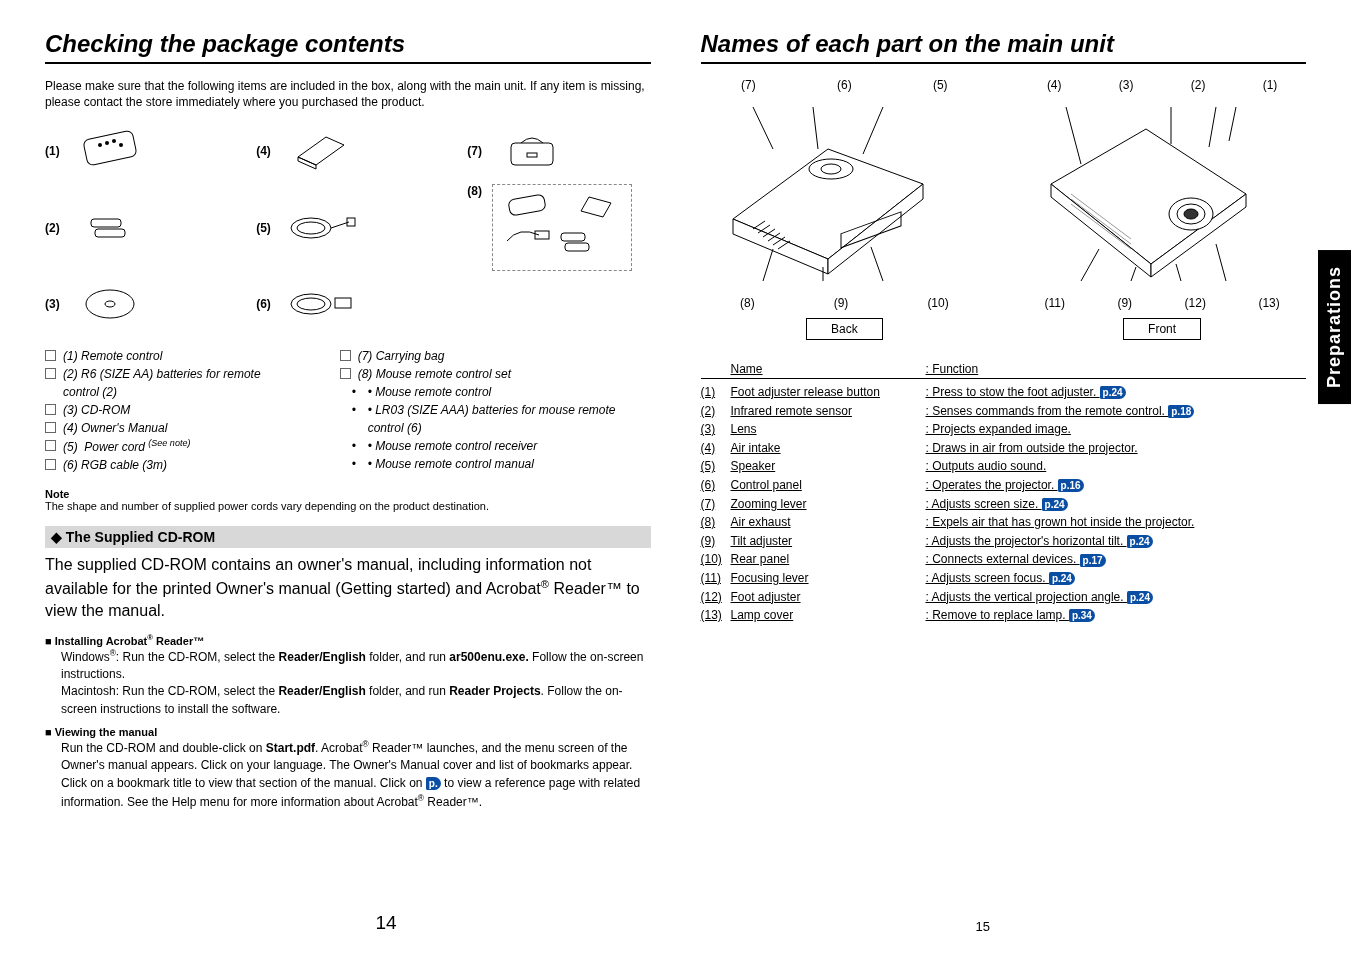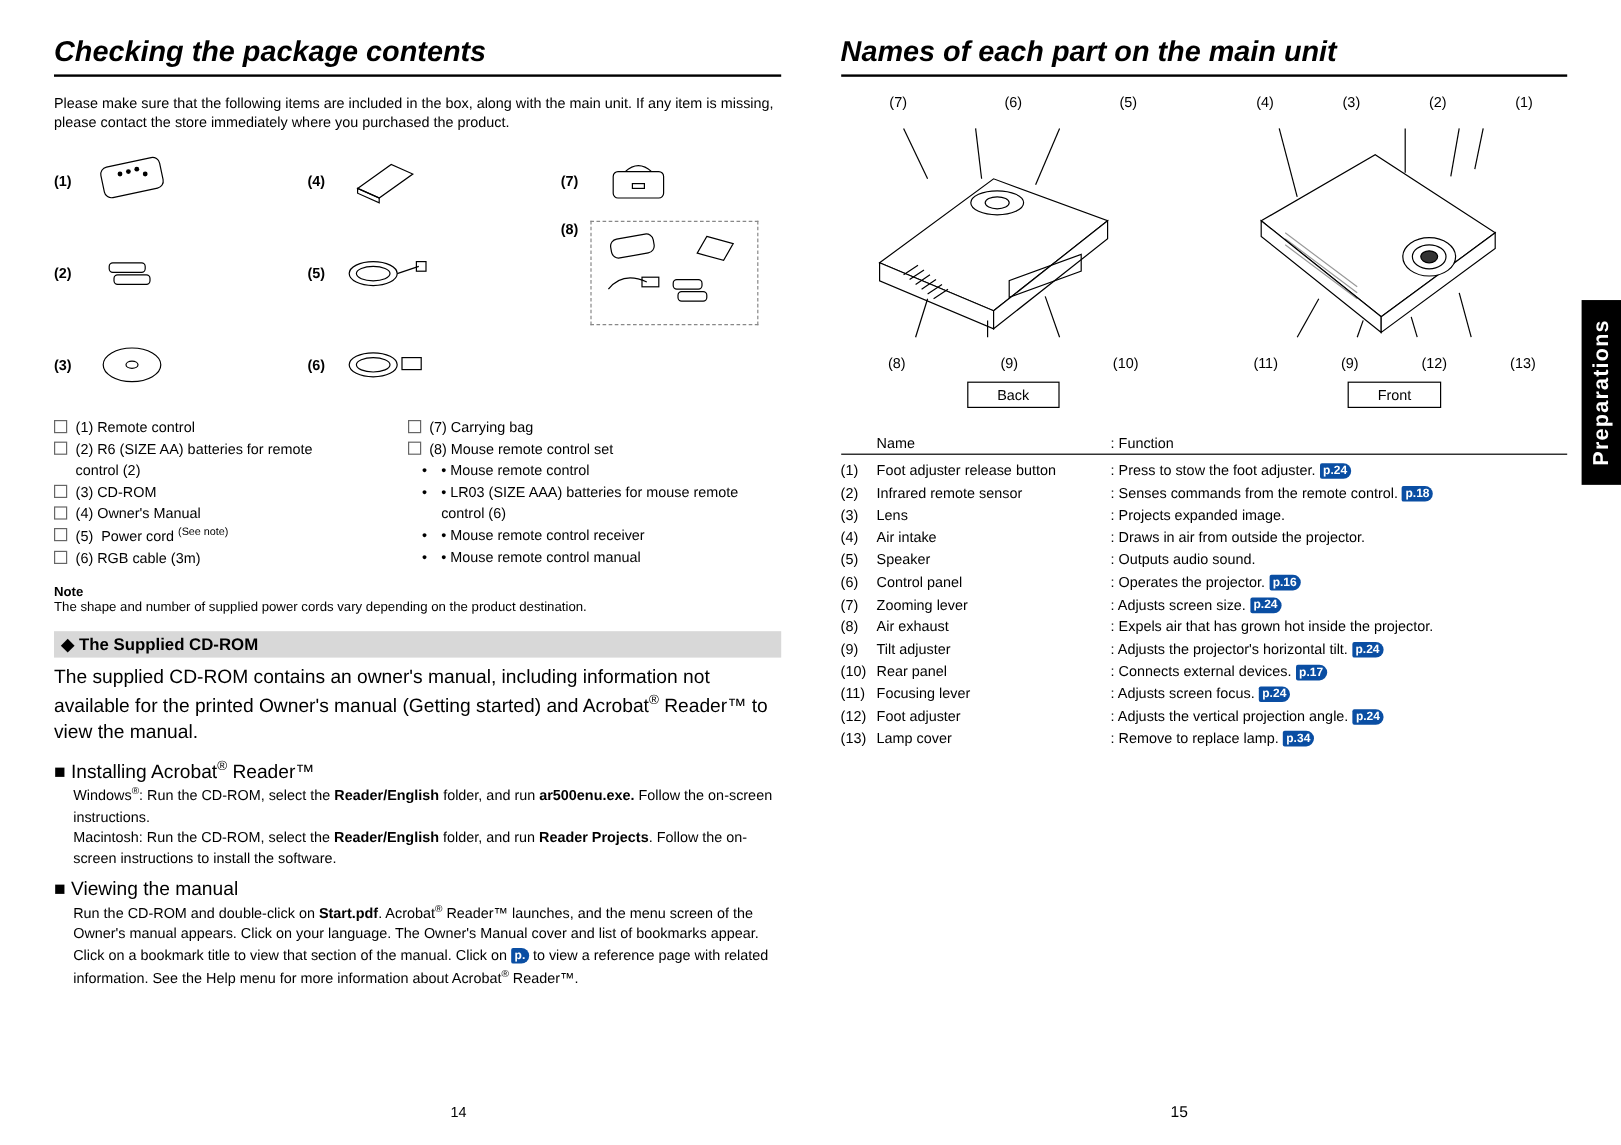--- a/index.html
+++ b/index.html
@@ -29,21 +29,21 @@
     grid-template-columns: repeat(3, 1fr);
     gap: 8px 28px;
     margin-bottom: 18px;
   }
   .item-cell { display: flex; align-items: center; gap: 10px; }
   .item-num { font-weight: bold; font-size: 12px; }
   .item-img {
     width: 80px; height: 50px;
     display: flex; align-items: center; justify-content: center;
   }
-  .checklist { display: flex; gap: 40px; margin-bottom: 14px; }
+  .checklist { display: flex; gap: 40px; margin-bottom: 14px; font-style: italic; }
   .checklist ul { list-style: none; }
   .checklist li { font-size: 12px; line-height: 1.5; position: relative; padding-left: 18px; }
   .checklist li::before {
     content: "";
     position: absolute; left: 0; top: 3px;
     width: 9px; height: 9px;
     border: 1px solid #666;
   }
   .checklist li.sub::before { border: none; content: "•"; left: 12px; top: 0; }
   .checklist li.sub { padding-left: 28px; }
@@ -51,24 +51,24 @@
   .note-body { font-size: 11px; margin-bottom: 14px; }
   .section-bar {
     background: #d8d8d8;
     font-weight: bold;
     font-size: 14px;
     padding: 3px 6px;
     margin-bottom: 6px;
   }
   .diamond::before { content: "◆"; margin-right: 4px; }
   .section-text { font-size: 16px; line-height: 1.4; margin-bottom: 10px; }
-  .subhead { font-weight: normal; font-size: 16px; margin-top: 8px; }
+  .subhead { font-weight: bold; font-size: 11px; margin-top: 8px; }
   .subhead::before { content: "■ "; }
   .indent { margin-left: 16px; font-size: 12px; line-height: 1.45; }
-  .pagenum-left { position: absolute; bottom: 20px; left: 50%; transform: translateX(-300px); font-size: 12px;}
+  .pagenum-left { position: absolute; bottom: 20px; left: 50%; transform: translateX(-300px); font-size: 19px;}
   .pagenum-right { position: absolute; bottom: 20px; left: 50%; transform: translateX(300px); font-size: 13px;}
   .proj-box {
     width: 255px; height: 200px;
     display: flex; align-items: center; justify-content: center;
     position: relative;
   }
   .callouts-top {
     display: flex; justify-content: space-around;
     font-size: 12px; margin-bottom: 2px;
   }
@@ -94,21 +94,21 @@
     background: #000;
     color: #fff;
     font-weight: bold;
     font-size: 18px;
     writing-mode: vertical-rl;
     transform: rotate(180deg);
     padding: 16px 6px;
     letter-spacing: 1px;
   }
 
-  .parts-table { margin-top: 14px; font-size: 12px; }
+  .parts-table { margin-top: 14px; font-size: 12px; text-decoration: underline; }
   .parts-header { display: flex; border-bottom: 1px solid #000; padding-bottom: 2px; margin-bottom: 4px;}
   .parts-header .col-num { width: 30px; }
   .parts-header .col-name { width: 195px; }
   .parts-header .col-func { flex:1; }
   .parts-row { display: flex; line-height: 1.55; }
   .parts-row .col-num { width: 30px; }
   .parts-row .col-name { width: 195px; }
   .parts-row .col-func { flex:1; }
   .pref {
     display: inline-block;

